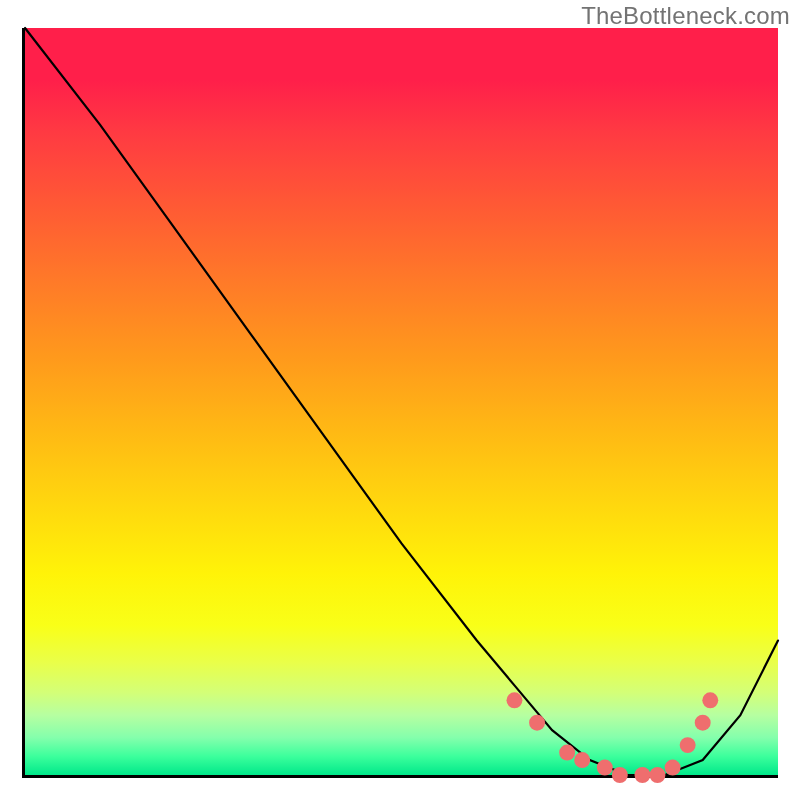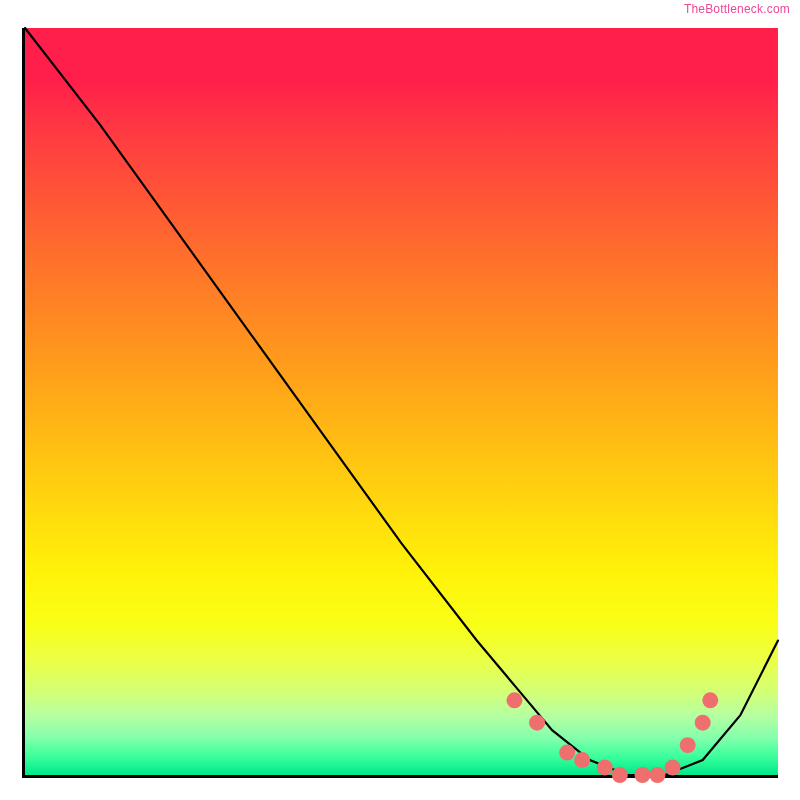--- a/index.html
+++ b/index.html
@@ -13,22 +13,22 @@
   }
   .stage {
     position: relative;
     width: 800px;
     height: 800px;
   }
   .attribution {
     position: absolute;
     top: 2px;
     right: 10px;
-    font-size: 12px;
-    color: #ec4899;
+    font-size: 24px;
+    color: #737373;
     font-weight: 400;
     letter-spacing: 0.2px;
   }
   .plot-frame {
     position: absolute;
     left: 22px;
     top: 28px;
     width: 756px;   
     height: 750px;  
     box-sizing: border-box;

